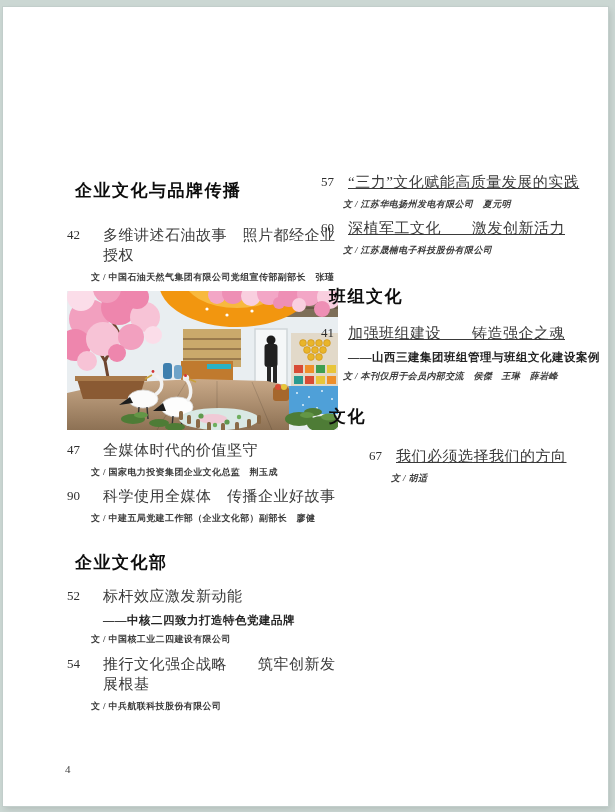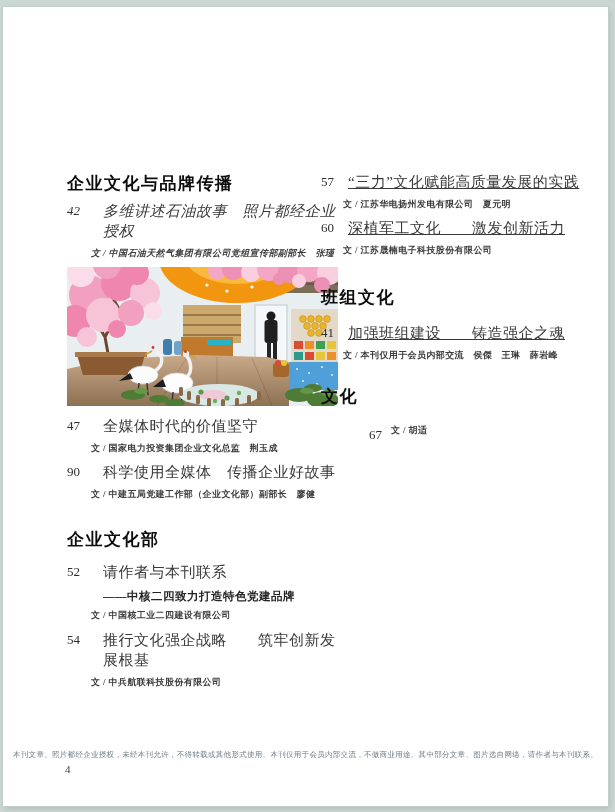--- a/index.html
+++ b/index.html
@@ -12,23 +12,23 @@
   .page{
     position:absolute;left:3px;top:7px;width:605px;height:799px;
     background:#ffffff;
     box-shadow:0 0 0 1px #c2cecb, 2px 3px 6px rgba(0,0,0,0.12);
   }
   .col{position:absolute;}
   .col-left{left:64px;top:168px;width:272px;}
   .col-right{left:318px;top:165px;width:284px;}
 
   .sec-heading{
-    font-family:Liberation Serif, serif;
+    font-family:Liberation Mono, monospace;
     font-weight:900;font-size:17px;line-height:1;
-    color:#0d0d0d;letter-spacing:1.5px;margin:0;
+    color:#0d0d0d;letter-spacing:1.5px;margin:8px;
   }
   .toc-item{position:relative;margin:0;}
   .num{
     position:absolute;left:0;top:2px;
     font-family:"Liberation Serif","DejaVu Serif",serif;
     font-size:13px;color:#2e2e2e;
   }
   .title{
     font-family:"Liberation Serif","DejaVu Serif",serif;
     font-size:15px;line-height:20px;color:#3a3a3a;letter-spacing:0.5px;
@@ -41,23 +41,23 @@
   .byline{
     font-family:"Liberation Serif","DejaVu Serif",serif;
     font-weight:bold;font-size:9px;line-height:11px;color:#3d3d3d;
     margin-top:7px;letter-spacing:0.4px;
   }
   .col-left .title{padding-left:36px;}
   .col-left .subtitle{padding-left:36px;}
   .col-left .byline{padding-left:24px;}
   .col-right .title{padding-left:27px;text-decoration:underline;}
   .col-right .subtitle{padding-left:27px;}
-  .col-right .byline{padding-left:22px;}
-
-  .m-after-h1{margin-top:9px;font-style:italic;}
+  .col-right .byline{padding-left:22px;font-style:italic;}
+
+  .m-after-h1{margin-top:25px;}
   .photo-wrap{margin-top:8px;width:271px;height:139px;overflow:hidden;background:#e9eef1;}
   .footer-note{
     position:absolute;left:0;top:743px;width:100%;
     text-align:center;
     font-family:"Liberation Serif","DejaVu Serif",serif;
     font-size:7.5px;color:#6d7d88;letter-spacing:0.3px;
   }
   .page-number{
     position:absolute;left:62px;top:756px;
     font-family:"Liberation Serif","DejaVu Serif",serif;
@@ -253,21 +253,21 @@
     <div class="toc-item" style="margin-top:8px;">
       <span class="num">90</span>
       <div class="title">科学使用全媒体　传播企业好故事</div>
       <div class="byline">文 / 中建五局党建工作部（企业文化部）副部长　廖健</div>
     </div>
 
     <h2 class="sec-heading" style="margin-top:31px;">企业文化部</h2>
 
     <div class="toc-item" style="margin-top:14px;">
       <span class="num">52</span>
-      <div class="title">请作者与本刊联系</div>
+      <div class="title">标杆效应激发新动能</div>
       <div class="subtitle">——中核二四致力打造特色党建品牌</div>
       <div class="byline">文 / 中国核工业二四建设有限公司</div>
     </div>
 
     <div class="toc-item" style="margin-top:9px;">
       <span class="num">54</span>
       <div class="title">推行文化强企战略　　筑牢创新发展根基</div>
       <div class="byline">文 / 中兵航联科技股份有限公司</div>
     </div>
   </div>
@@ -283,26 +283,27 @@
       <span class="num">60</span>
       <div class="title">深植军工文化　　激发创新活力</div>
       <div class="byline">文 / 江苏晟楠电子科技股份有限公司</div>
     </div>
 
     <h2 class="sec-heading" style="margin-top:33px;">班组文化</h2>
 
     <div class="toc-item" style="margin-top:17px;">
       <span class="num">41</span>
       <div class="title">加强班组建设　　铸造强企之魂</div>
+      <div class="subtitle">——山西三建集团班组管理与班组文化建设案例</div>
       <div class="byline">文 / 本刊仅用于会员内部交流　侯傑　王琳　薛岩峰</div>
     </div>
 
     <h2 class="sec-heading" style="margin-top:27px;">文化</h2>
 
     <div class="toc-item" style="margin-top:20px;margin-left:48px;">
       <span class="num">67</span>
+      <div class="title">我们必须选择我们的方向</div>
       <div class="byline">文 / 胡适</div>
     </div>
   </div>
 
-  <div class="footer-note">本刊文章、照片都经企业授权，未经本刊允许，不得转载或其他形式使用。本刊仅用于会员内部交流，不做商业用途。其中部分文章、图片选自网络，请作者与本刊联系。</div>
   <div class="page-number">4</div>
 </div>
 
 </body></html>

